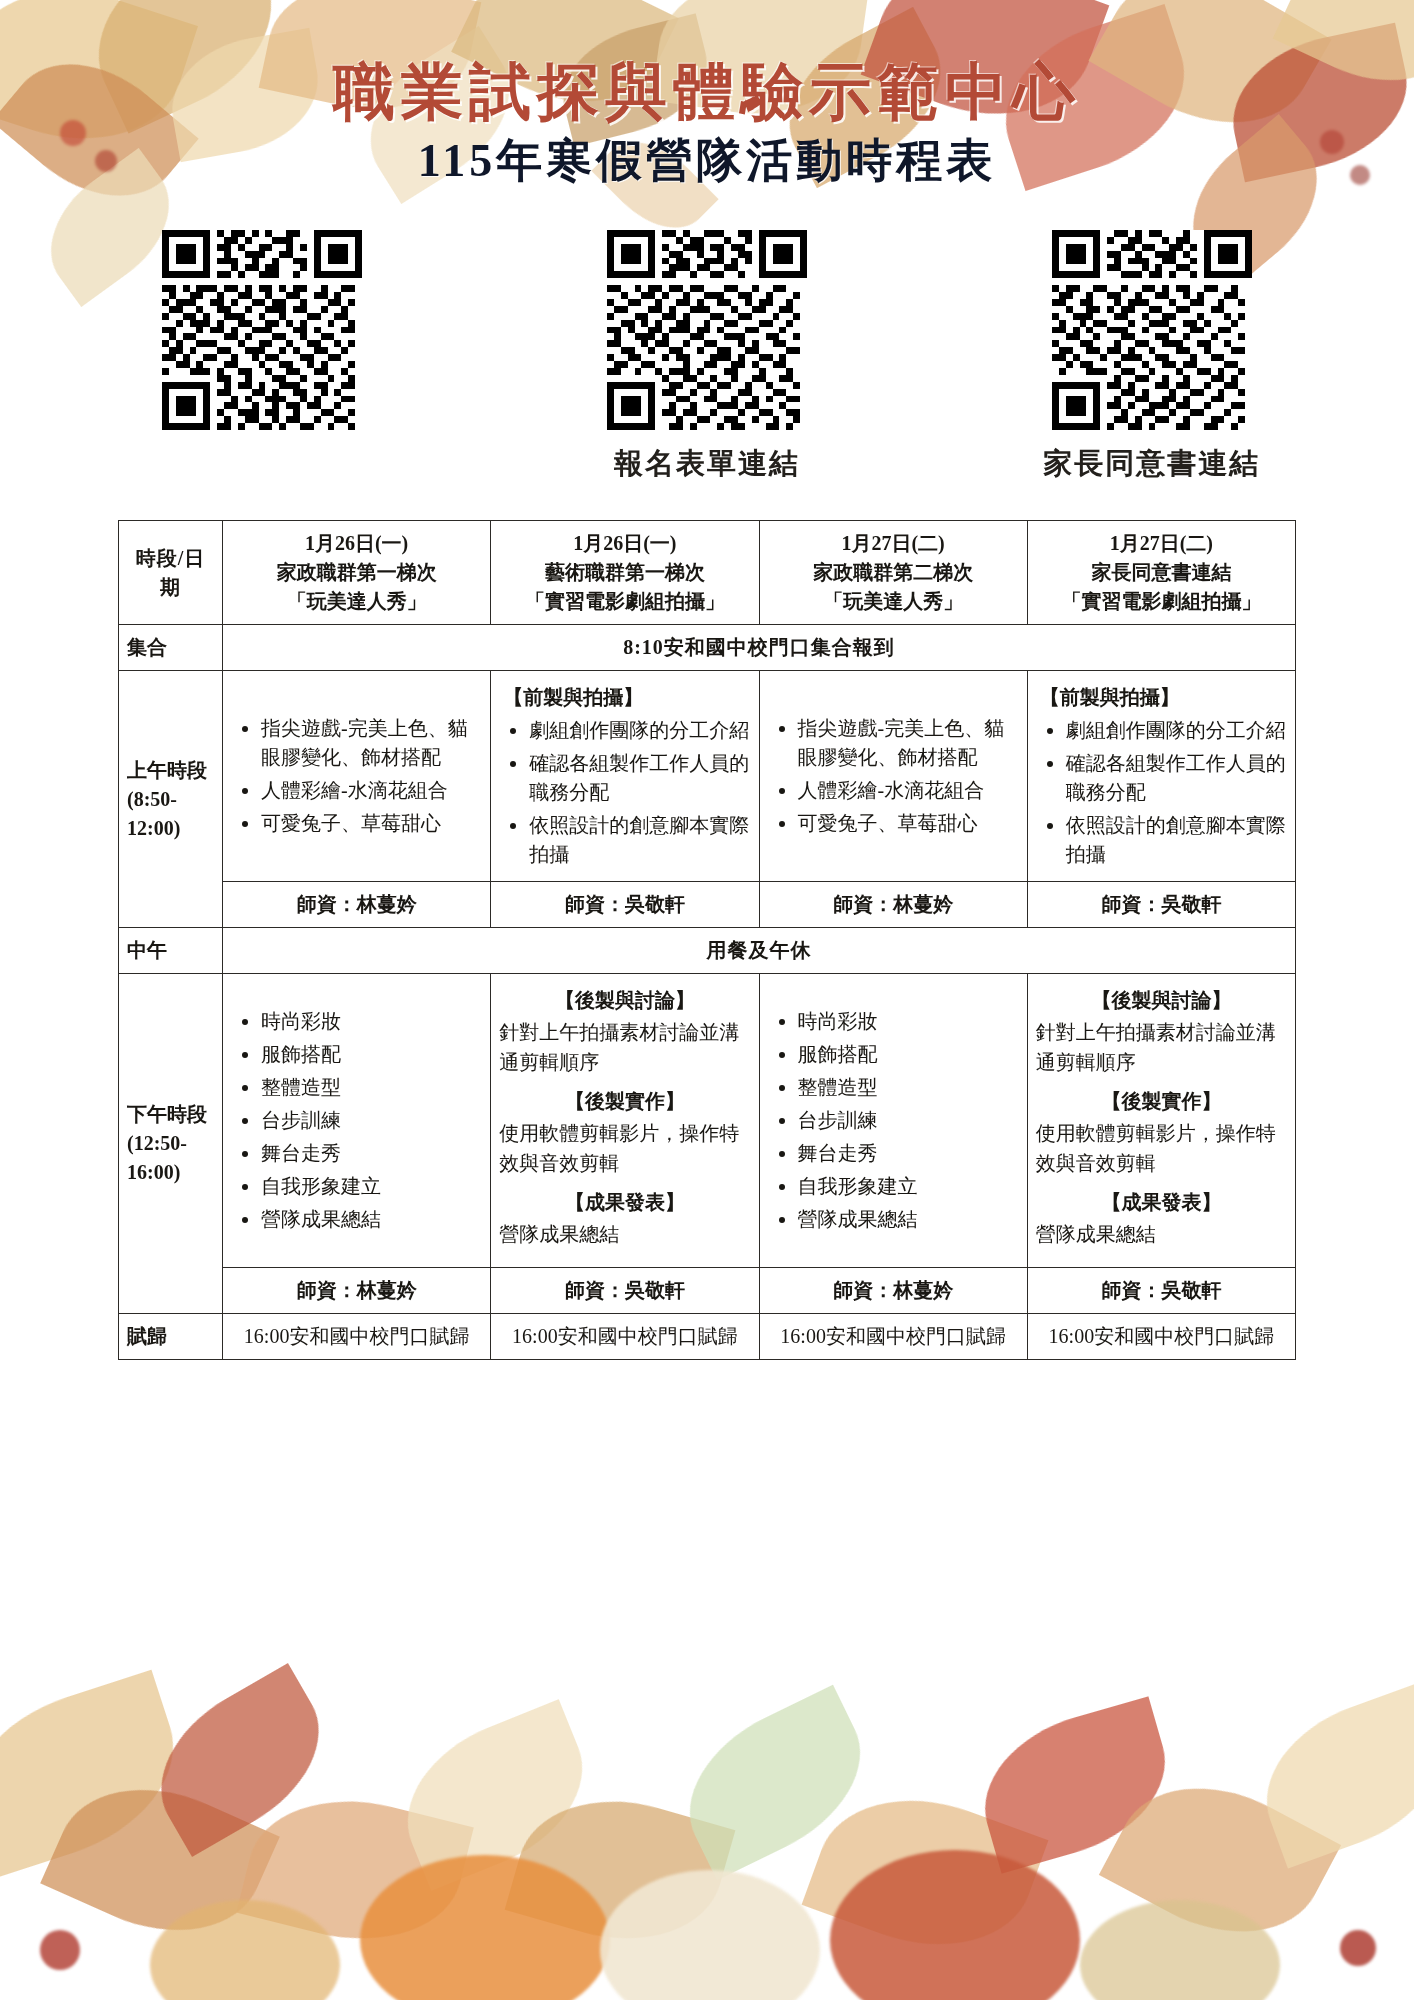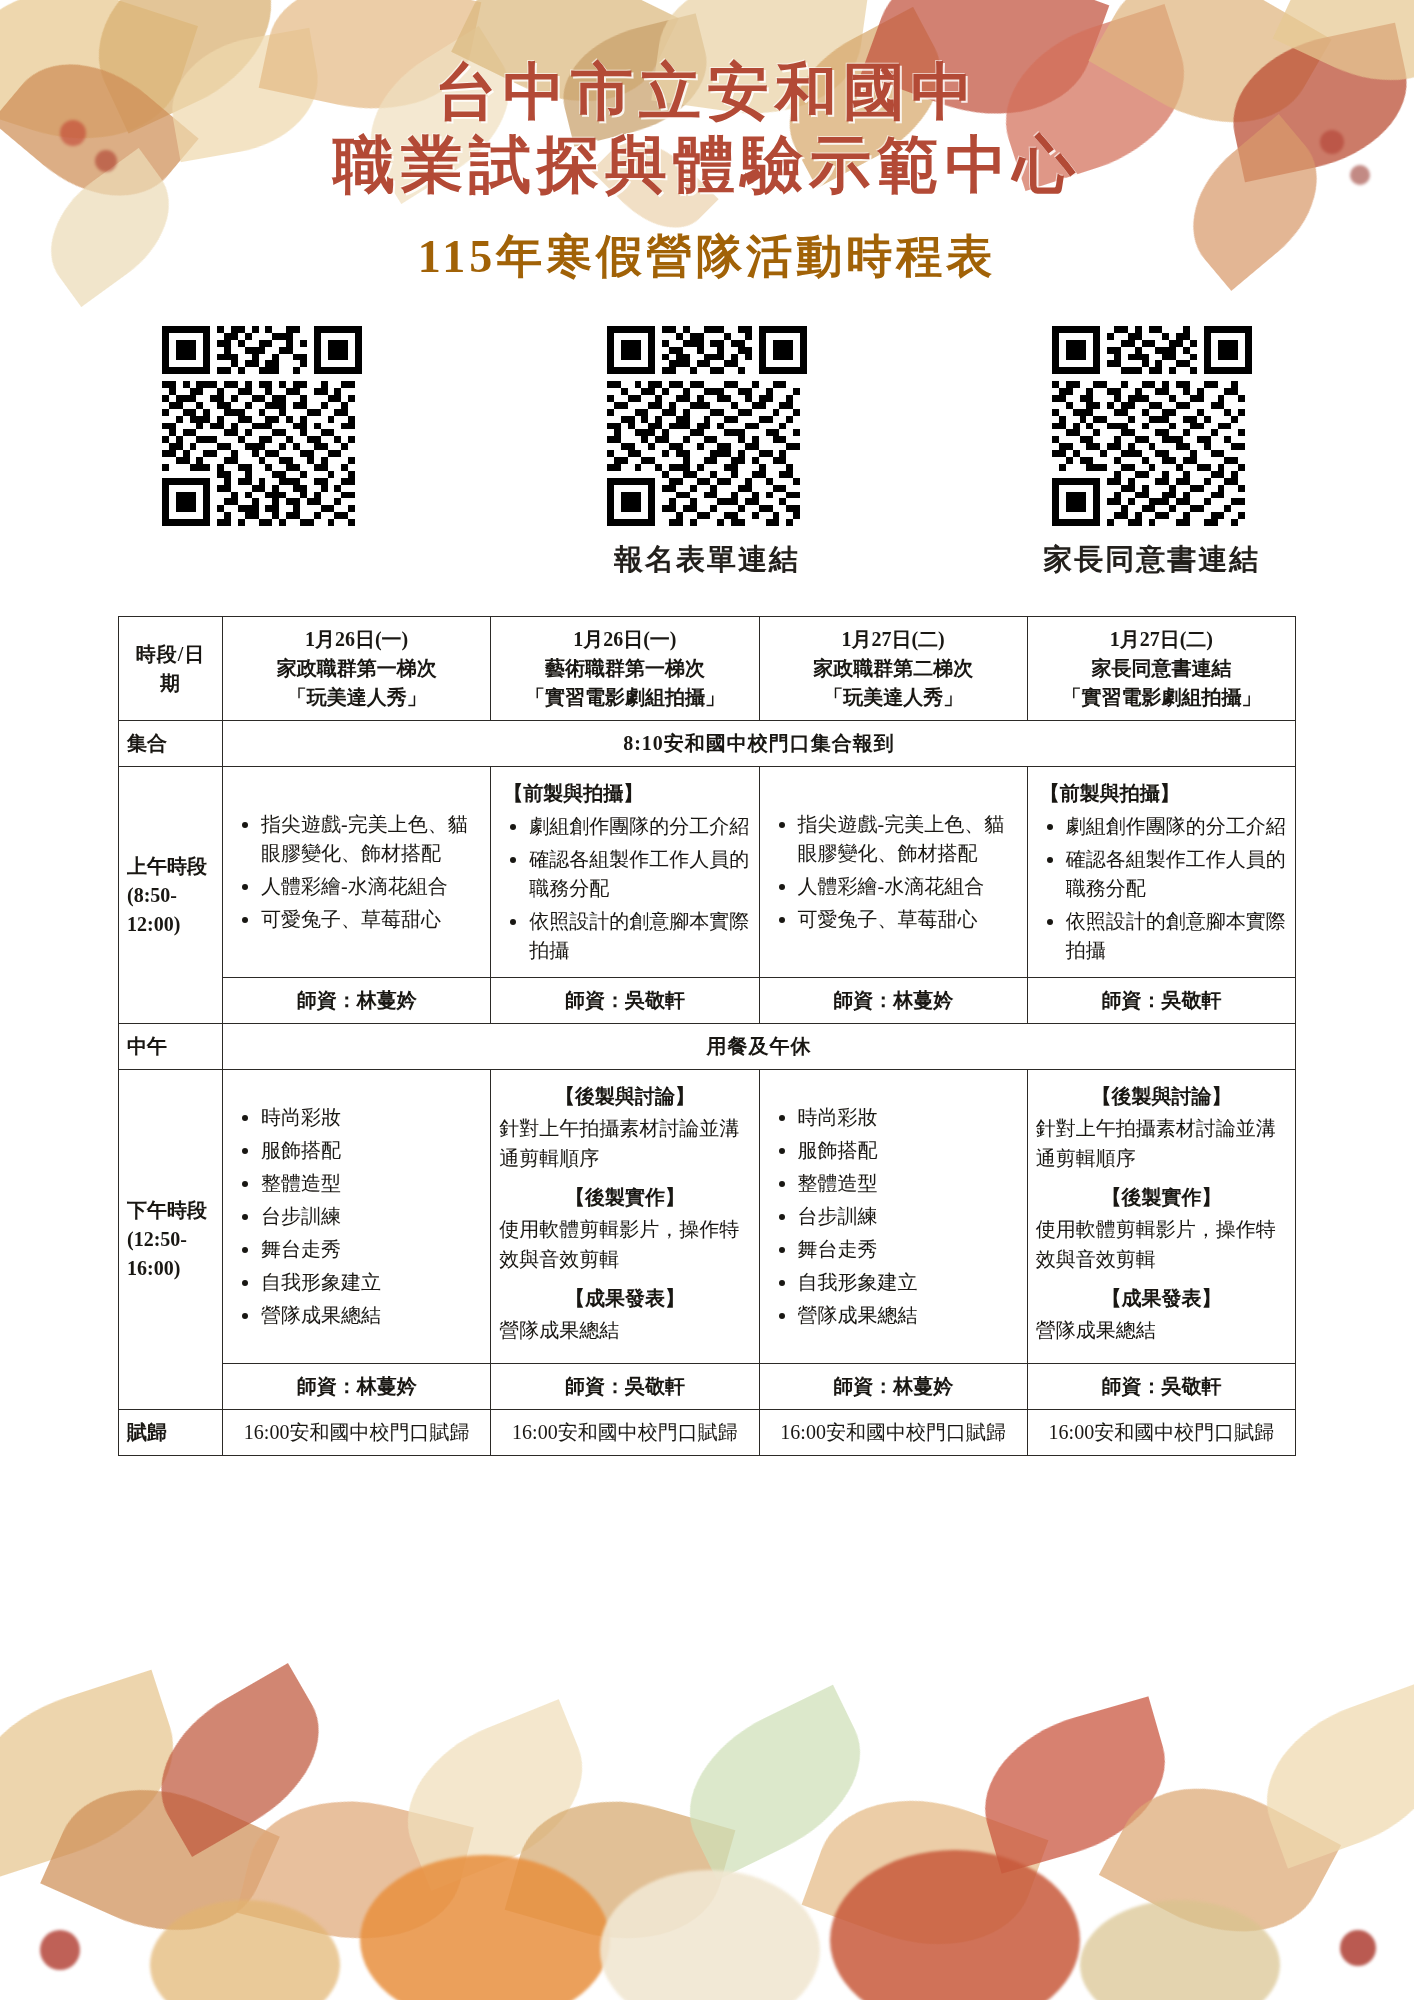--- a/index.html
+++ b/index.html
@@ -45,25 +45,25 @@
   .title-line {
     font-family: "Liberation Serif", "DejaVu Serif", serif;
     font-weight: bold;
     font-size: 62px;
     letter-spacing: 6px;
     color: #b34a36;
     line-height: 1.18;
     text-shadow: 2px 2px 0 rgba(255,255,255,.85), -1px -1px 0 rgba(255,255,255,.6);
   }
   .subtitle {
-    margin-top: 24px;
+    margin-top: 1px;
     font-size: 46px;
     font-weight: bold;
     letter-spacing: 4px;
-    color: #a16207;
+    color: #0f172a;
     text-shadow: 1px 1px 0 rgba(255,255,255,.85);
   }
 
   
   .qr-row {
     position: relative;
     z-index: 3;
     display: flex;
     justify-content: space-around;
     align-items: flex-start;
@@ -207,21 +207,20 @@
   <div class="blob" style="left:360px; top:1855px; width:250px; height:170px; background:#e8903f; opacity:.85; border-radius:50%;"></div>
   <div class="blob" style="left:600px; top:1870px; width:220px; height:160px; background:#f1e7d2; opacity:.9; border-radius:50%;"></div>
   <div class="blob" style="left:830px; top:1850px; width:250px; height:180px; background:#c85a3b; opacity:.85; border-radius:50%;"></div>
   <div class="blob" style="left:150px; top:1900px; width:190px; height:130px; background:#e2b46f; opacity:.7; border-radius:50%;"></div>
   <div class="blob" style="left:1080px;top:1900px; width:200px; height:130px; background:#d9c38e; opacity:.7; border-radius:50%;"></div>
   <div class="blob" style="left:40px;  top:1930px; width:40px;  height:40px;  background:#b03a2e; opacity:.8;"></div>
   <div class="blob" style="left:1340px;top:1930px; width:36px;  height:36px;  background:#a93226; opacity:.8;"></div>
 </div>
 
 <div class="header">
-  <div class="title-line">台中市立安和國中</div>
   <div class="title-line">職業試探與體驗示範中心</div>
   <div class="subtitle">115年寒假營隊活動時程表</div>
 </div>
 
 <div class="qr-row">
   <div class="qr-block">
     <svg class="qr-code" viewBox="0 0 29 29" shape-rendering="crispEdges">
       <rect width="29" height="29" fill="#fff"></rect>
       <g fill="#000">
         <rect x="0" y="0" width="7" height="7"></rect>

